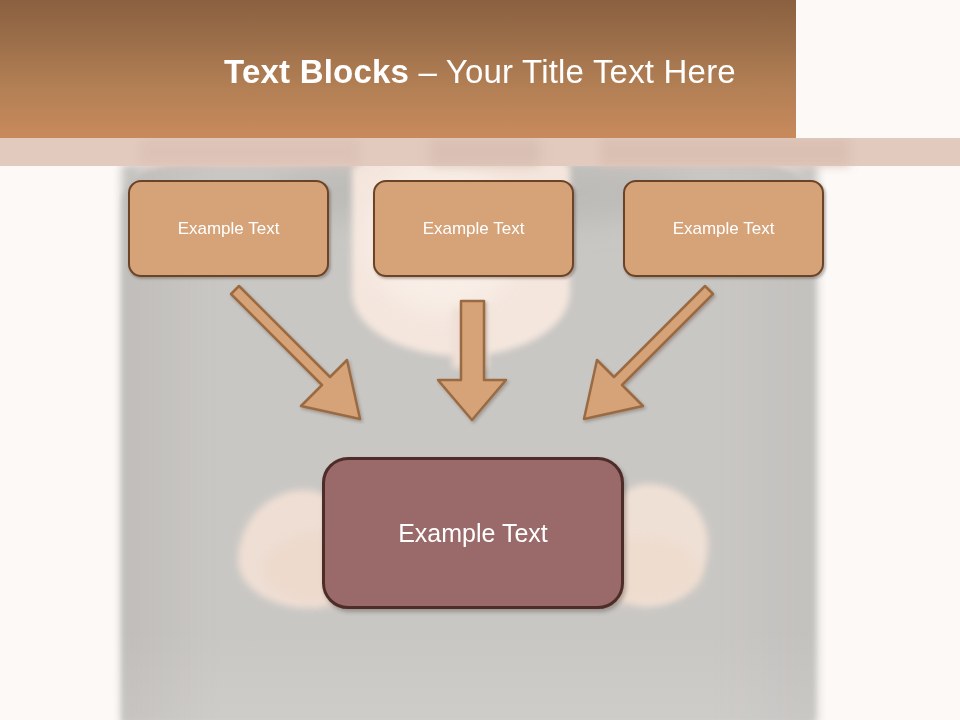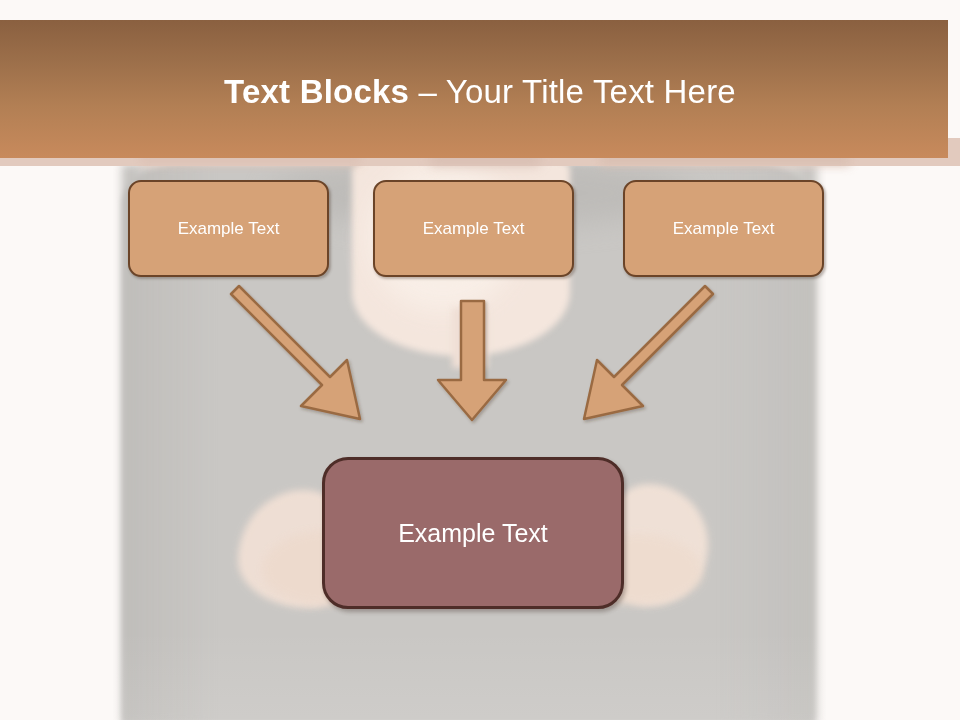--- a/index.html
+++ b/index.html
@@ -156,23 +156,22 @@
     position: absolute;
     left: 0; bottom: 0;
     width: 960px; height: 90px;
     background: linear-gradient(to bottom, rgba(252,249,247,0), rgba(252,249,247,.10));
   }
 
   
   #header-bar {
     position: absolute;
     left: 0; top: 0;
-    width: 948px; height: 138px;
+    width: 796px; height: 138px;
     background: linear-gradient(to bottom, #8A6040 0%, #9C6F4A 30%, #B27F54 62%, #C88A5C 100%);
-    margin-top: 20px;
   }
   #title {
     position: absolute;
     left: 0; top: 52px;
     width: 960px;
     text-align: center;
     color: #FFFFFF;
     font-size: 33px;
     line-height: 40px;
     letter-spacing: .2px;

